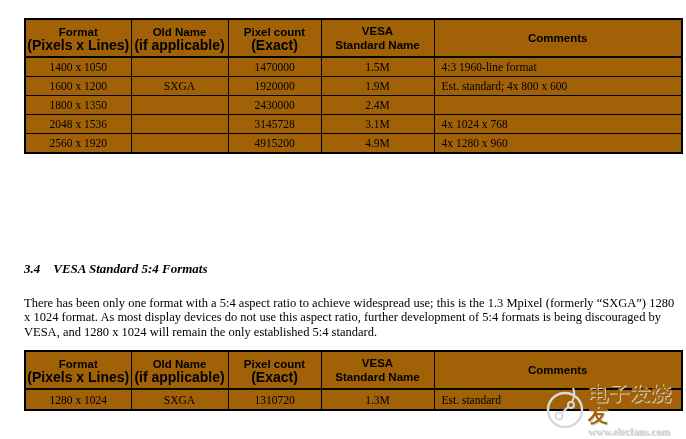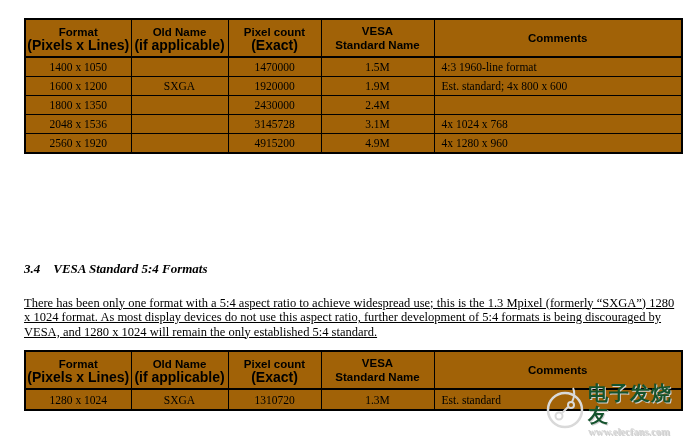--- a/index.html
+++ b/index.html
@@ -65,42 +65,41 @@
     gap: 13px;
   }
   .body-text {
     position: absolute;
     left: 24px; top: 283px;
     width: 655px;
     font-family: "Liberation Serif", serif;
     font-size: 12.5px;
     line-height: 14.5px;
     text-align: left;
-    text-decoration: underline;
   }
 
   
   .watermark {
     position: absolute;
     left: 546px; top: 383px;
     width: 140px; height: 54px;
     display: flex;
     align-items: center;
     z-index: 5;
     pointer-events: none;
   }
   .wm-logo { flex: 0 0 auto; margin-right: 2px; }
   .wm-textcol { display: flex; flex-direction: column; align-items: flex-start; }
   .wm-cn {
     font-family: "Liberation Sans", sans-serif;
     font-size: 20px;
     font-weight: bold;
     letter-spacing: 1px;
     line-height: 22px;
-    color: #14532d;
+    color: #a16207;
     text-shadow: 1px 1px 0 #cfcfcf;
   }
   .wm-url {
     font-family: Liberation Serif, serif;
     font-size: 10.5px;
     font-weight: bold;
     line-height: 12px;
     color: #d8d8d8;
     text-shadow: 1px 1px 0 #cfcfcf;
   }

